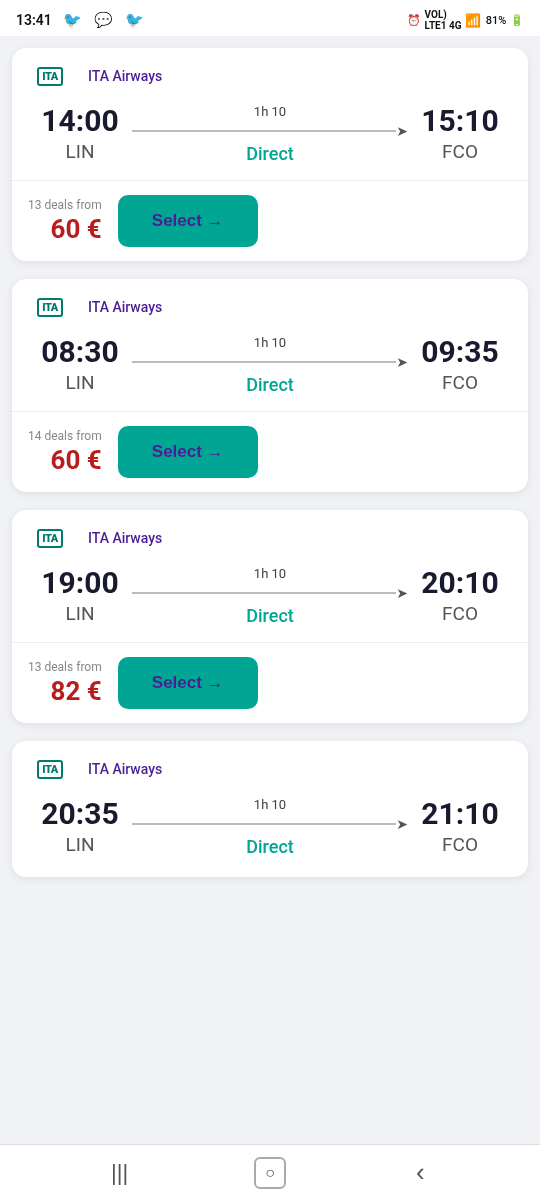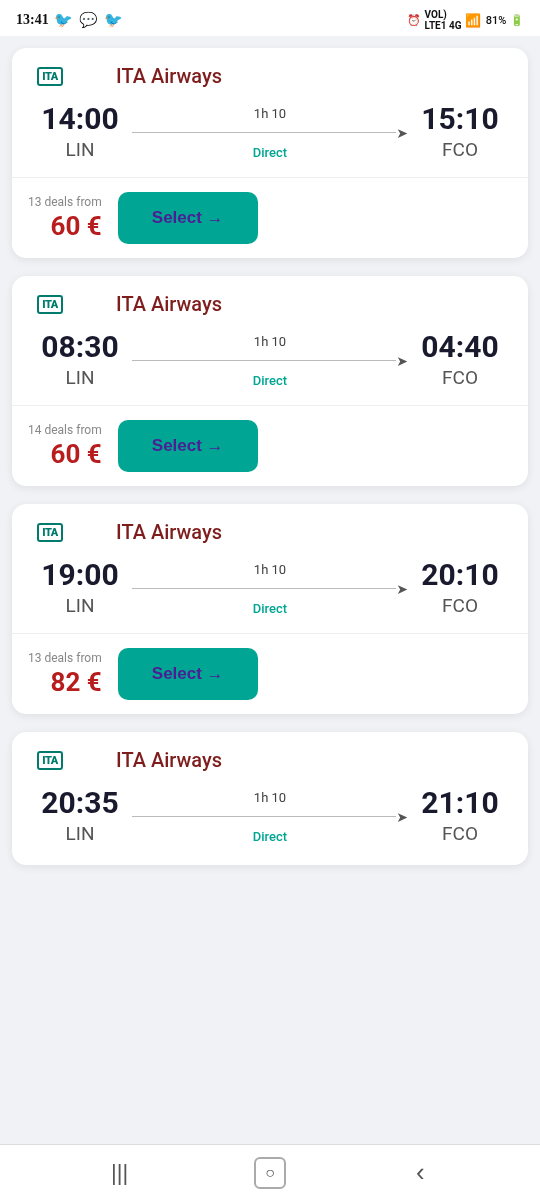--- a/index.html
+++ b/index.html
@@ -17,25 +17,24 @@
       display: flex;
       justify-content: space-between;
       align-items: center;
       padding: 8px 16px 4px;
       background: #fff;
       height: 36px;
     }
     .status-left {
       display: flex;
       align-items: center;
-      gap: 6px;
+      gap: 12px;
       font-size: 14px;
       font-weight: 600;
       color: #111;
-      font-family: Liberation Serif, serif;
     }
     .status-right {
       display: flex;
       align-items: center;
       gap: 4px;
       font-size: 11px;
       color: #111;
       font-weight: 500;
     }
 
@@ -80,24 +79,23 @@
       font-size: 11px;
       font-weight: 900;
       color: #007b6e;
       border: 2px solid #007b6e;
       padding: 1px 3px;
       border-radius: 3px;
       letter-spacing: -0.5px;
     }
 
     .airline-name {
-      font-size: 20px;
+      font-size: 14px;
       font-weight: 500;
-      color: #7f1d1d;
-      margin-left: 28px;
+      color: #4c1d95;
     }
 
     .flight-times {
       display: flex;
       align-items: center;
       justify-content: space-between;
       padding: 0 8px;
     }
 
     .time-block {
@@ -149,21 +147,21 @@
       height: 1.5px;
       background: #bbb;
     }
 
     .arrow-icon {
       font-size: 14px;
       color: #555;
     }
 
     .direct-label {
-      font-size: 13px;
+      font-size: 18px;
       color: #00a693;
       margin-top: 4px;
       font-weight: 500;
     }
 
     
     .price-row {
       background: #fff;
       border-top: 1px solid #eee;
       display: flex;
@@ -314,21 +312,21 @@
         </div>
         <div class="flight-path">
           <span class="duration">1h 10</span>
           <div class="path-line">
             <div class="line"></div>
             <span class="arrow-icon">➤</span>
           </div>
           <span class="direct-label">Direct</span>
         </div>
         <div class="time-block right">
-          <div class="time">04:40</div>
+          <div class="time">09:35</div>
           <div class="airport">FCO</div>
         </div>
       </div>
     </div>
     <div class="price-row">
       <div class="price-info">
         <div class="deals-text">14 deals from</div>
         <div class="price">60 €</div>
       </div>
       <button class="select-btn">Select →</button>

